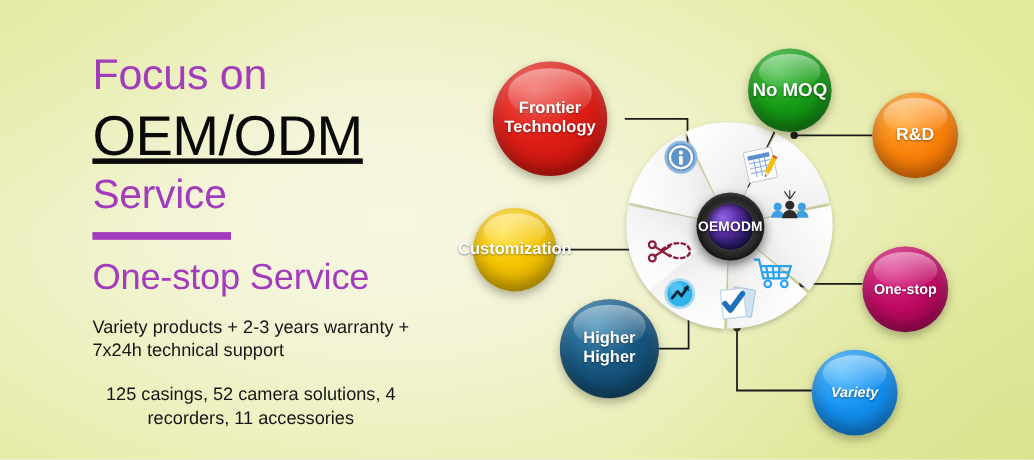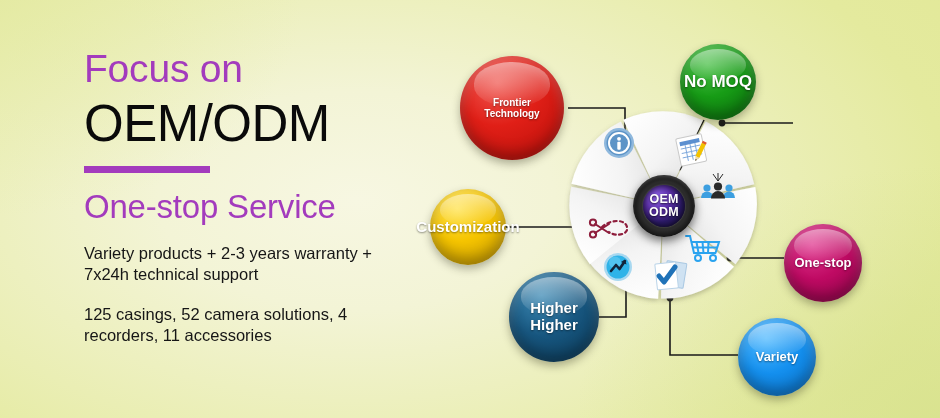--- a/index.html
+++ b/index.html
@@ -47,20 +47,21 @@
     white-space: nowrap;
   }
   .line-oem {
     font-size: 51px;
     line-height: 60px;
     color: #0a0a0a;
     font-weight: 400;
     letter-spacing: -0.5px;
     margin-top: 2px;
     white-space: nowrap;
+    text-decoration: underline;
   }
   .line-service {
     font-size: 37px;
     line-height: 44px;
     color: #a33bbd;
     font-weight: 400;
     letter-spacing: -0.2px;
     margin-top: 1px;
     white-space: nowrap;
   }
@@ -77,20 +78,21 @@
     color: #a33bbd;
     font-weight: 400;
     letter-spacing: -0.2px;
     white-space: nowrap;
   }
   .body-para {
     font-size: 16.5px;
     line-height: 21px;
     color: #161616;
     width: 288px;
+    text-align: center;
   }
   #para-1 {
     margin-top: 16px;
     text-align: justify;
     text-align-last: left;
   }
   #para-2 {
     margin-top: 19px;
   }
 
@@ -144,34 +146,34 @@
     border-radius: 50% 50% 46% 46%;
     background: linear-gradient(to bottom, rgba(255,255,255,0.46), rgba(255,255,255,0.04));
     pointer-events: none;
   }
   .bubble .blabel {
     position: relative;
     z-index: 2;
     padding: 0 4px;
   }
 
-  #bubble-frontier { left: 52px;  top: 56px;  width: 104px; height: 104px; font-size: 10px;
+  #bubble-frontier { left: 40px;  top: 56px;  width: 104px; height: 104px; font-size: 15px;
     background: radial-gradient(circle at 36% 26%, #f05a53 0%, #e01f17 42%, #b50d08 100%); text-align: center; }
   #bubble-customization { left: 22px; top: 189px; width: 76px; height: 76px; font-size: 15px;
     background: radial-gradient(circle at 36% 26%, #ffe24a 0%, #f5c400 44%, #c79a00 100%); }
   #bubble-higher { left: 101px; top: 272px; width: 90px; height: 90px; font-size: 15px;
     background: radial-gradient(circle at 36% 26%, #3d8ab5 0%, #17567f 46%, #0a3754 100%); }
   #bubble-nomoq { left: 272px; top: 44px;  width: 76px; height: 76px; font-size: 17px;
     background: radial-gradient(circle at 36% 26%, #4cc14a 0%, #179c16 44%, #0a6b0c 100%); }
   #bubble-rd { left: 385px; top: 84px;  width: 78px; height: 78px; font-size: 16px;
     background: radial-gradient(circle at 36% 26%, #ffae42 0%, #fa840c 44%, #e06200 100%); }
   #bubble-onestop { left: 376px; top: 224px; width: 78px; height: 78px; font-size: 13px;
     background: radial-gradient(circle at 36% 26%, #e0388f 0%, #bf0a63 46%, #8d0447 100%); }
   #bubble-variety { left: 330px; top: 318px; width: 78px; height: 78px; font-size: 13px;
-    background: radial-gradient(circle at 36% 26%, #4fb9ff 0%, #1490ef 46%, #0a6ec4 100%); }
+    background: radial-gradient(circle at 36% 26%, #4fb9ff 0%, #1490ef 46%, #0a6ec4 100%); font-style: italic; }
 
   
   #lens {
     position: absolute;
     left: 225px;
     top: 175px;
     width: 62px;
     height: 62px;
     border-radius: 50%;
     background: radial-gradient(circle at 50% 50%, #2b2b2b 56%, #151515 70%, #343434 80%, #0e0e0e 100%);
@@ -182,21 +184,20 @@
     z-index: 8;
   }
   #lens-inner {
     width: 42px;
     height: 42px;
     border-radius: 50%;
     background:
       radial-gradient(circle at 34% 30%, #8f64e8 0%, #5b2fa8 34%, #2b1a66 62%, #130b33 100%);
     box-shadow: inset 0 0 7px rgba(0,0,0,0.75), 0 0 2px rgba(255,255,255,0.3);
     display: flex;
-    flex-direction: column;
     align-items: center;
     justify-content: center;
     line-height: 1.02;
   }
   .lens-text {
     color: #ffffff;
     font-size: 12.5px;
     font-weight: 700;
     letter-spacing: 0.2px;
     text-shadow: 0 1px 2px rgba(0,0,0,0.7);
@@ -206,20 +207,21 @@
 <body>
 
 <div id="banner">
 
   <div id="bg-base"></div>
   <div id="bg-corner-tint"></div>
 
   <div id="left-copy">
     <div class="line-focus">Focus on</div>
     <div class="line-oem">OEM/ODM</div>
+    <div class="line-service">Service</div>
     <div id="purple-rule"></div>
     <div class="line-onestop">One-stop Service</div>
     <div class="body-para" id="para-1">Variety products + 2-3 years warranty + 7x24h technical support</div>
     <div class="body-para" id="para-2">125 casings, 52 camera solutions, 4 recorders, 11 accessories</div>
   </div>
 
   <div id="diagram">
 
     <svg id="leaders" width="532" height="418" viewBox="0 0 532 418">
       <g stroke="#1a1a1a" stroke-width="1.6" fill="none">
@@ -381,20 +383,24 @@
       <span class="blabel">
         <span>Higher</span><br><span>Higher</span>
       </span>
     </div>
 
     <div class="bubble" id="bubble-nomoq">
       <span class="gloss"></span>
       <span class="blabel">No MOQ</span>
     </div>
 
+    <div class="bubble" id="bubble-rd">
+      <span class="gloss"></span>
+      <span class="blabel">R&amp;D</span>
+    </div>
 
     <div class="bubble" id="bubble-onestop">
       <span class="gloss"></span>
       <span class="blabel">One-stop</span>
     </div>
 
     <div class="bubble" id="bubble-variety">
       <span class="gloss"></span>
       <span class="blabel">Variety</span>
     </div>

